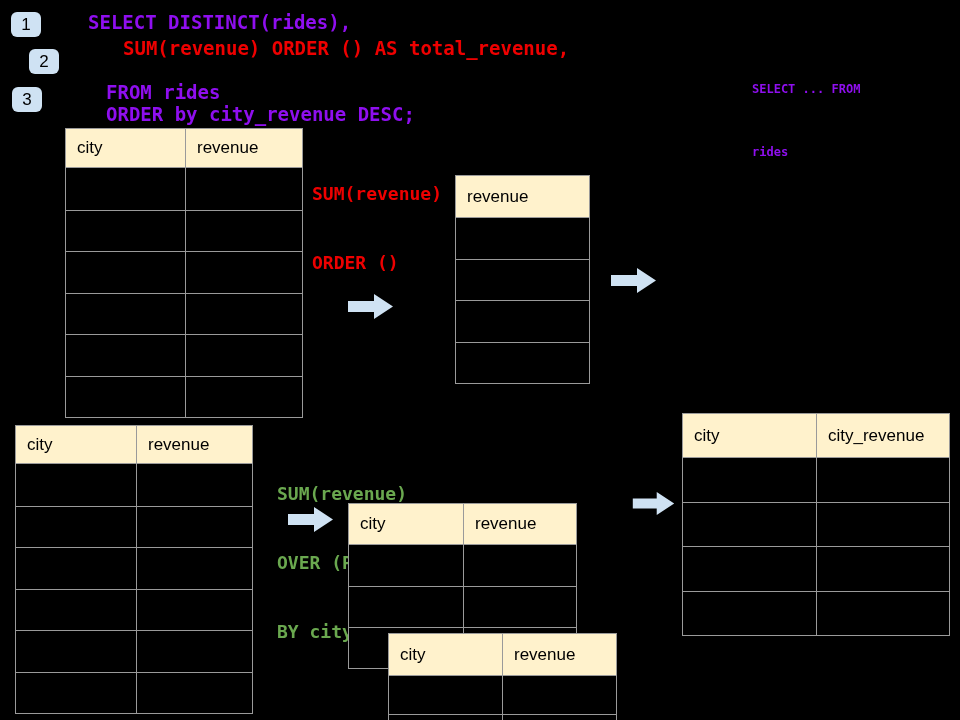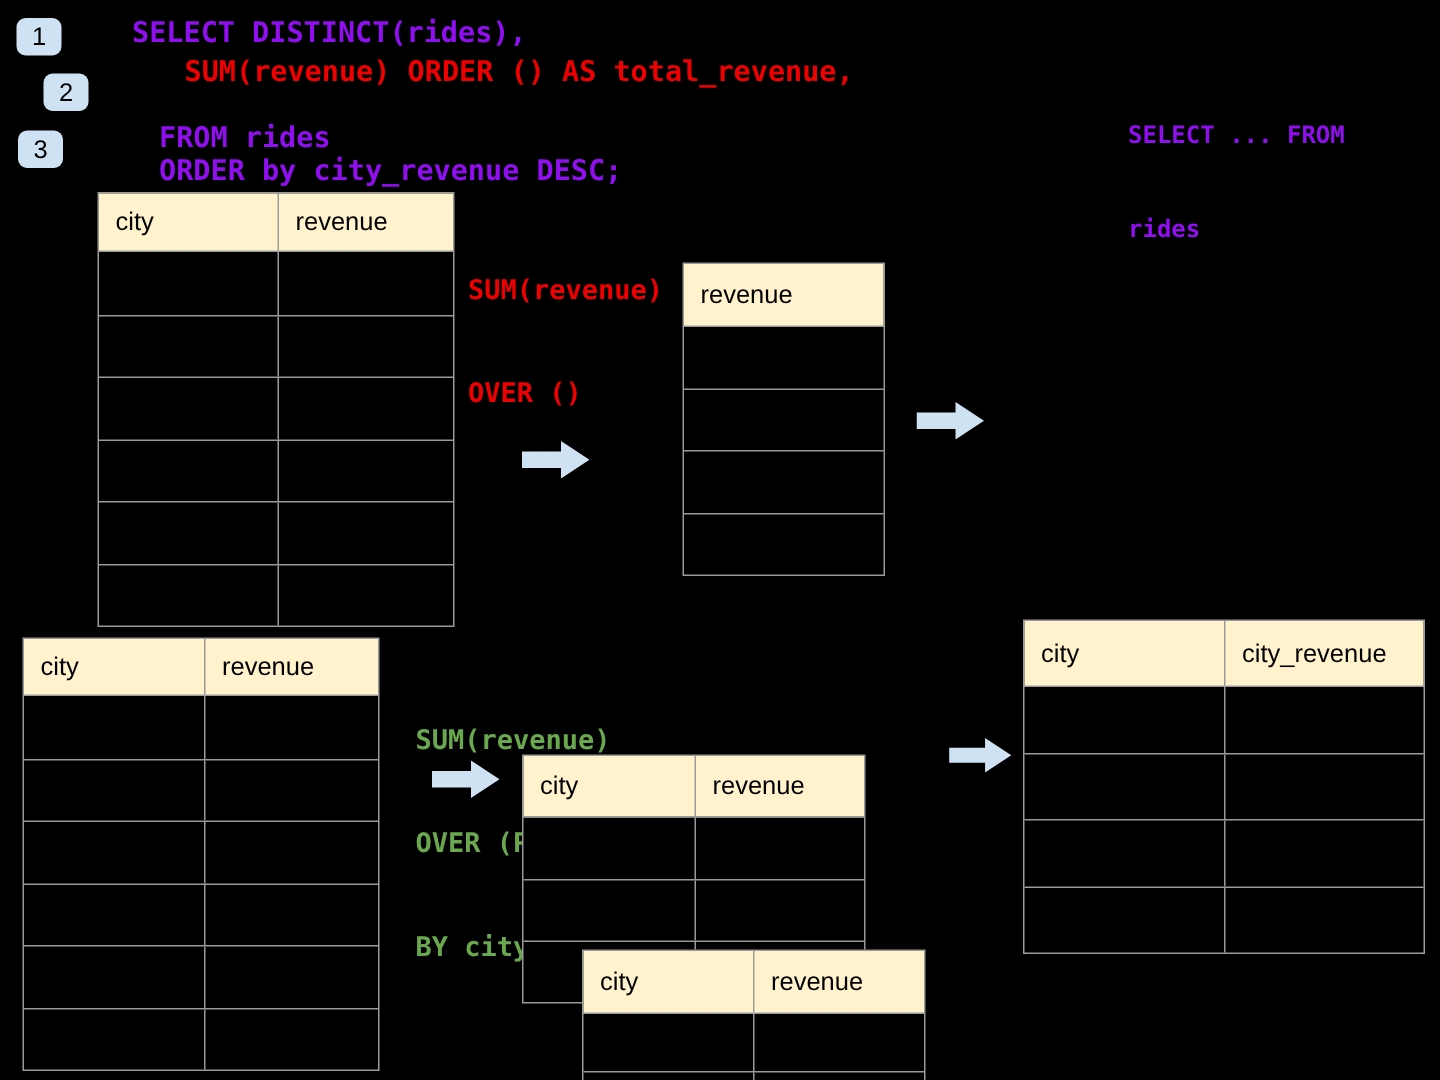--- a/index.html
+++ b/index.html
@@ -4,21 +4,21 @@
 <style>
   html,body{margin:0;padding:0;background:#000;}
   #canvas{position:relative;width:960px;height:720px;background:#000;overflow:hidden;
           font-family:"Liberation Sans",sans-serif;}
 
   
   .code{position:absolute;font-family:"DejaVu Sans Mono","Liberation Mono",monospace;
         font-weight:bold;white-space:pre;line-height:22px;}
   .sz19{font-size:19px;line-height:20px;}
   .sz18{font-size:18px;line-height:23px;}
-  .sz16{font-size:16px;line-height:21px;}
+  .sz16{font-size:12px;line-height:21px;}
   .c-purple{color:#8f0fef;}
   .c-red{color:#ee0000;}
   .c-green{color:#6aa84f;}
 
   
   .badge{position:absolute;width:30px;height:25px;background:#cfe2f3;border-radius:6px;
          display:flex;align-items:center;justify-content:center;color:#000;
          font-size:17px;font-family:"Liberation Sans",sans-serif;}
 
   
@@ -52,21 +52,21 @@
   <div class="code sz19 c-purple" style="left:106px;top:82px">FROM rides</div>
   <div class="code sz19 c-purple" style="left:106px;top:104px">ORDER by city_revenue DESC;</div>
 
   <div class="code sz16 c-purple" style="left:752px;top:37px">
     <div>SELECT ... FROM</div>
     <div>rides</div>
   </div>
 
   <div class="code sz18 c-red" style="left:312px;top:136px">
     <div>SUM(revenue)</div>
-    <div>OVER ()</div>
+    <div>ORDER ()</div>
   </div>
 
   <div class="code sz18 c-green" style="left:277px;top:436px">
     <div>SUM(revenue)</div>
     <div>OVER (PARTITION</div>
     <div>BY city)</div>
   </div>
 
   <div class="tbl" style="left:65px;top:128px;width:238px">
     <div class="thead" style="height:39px">

